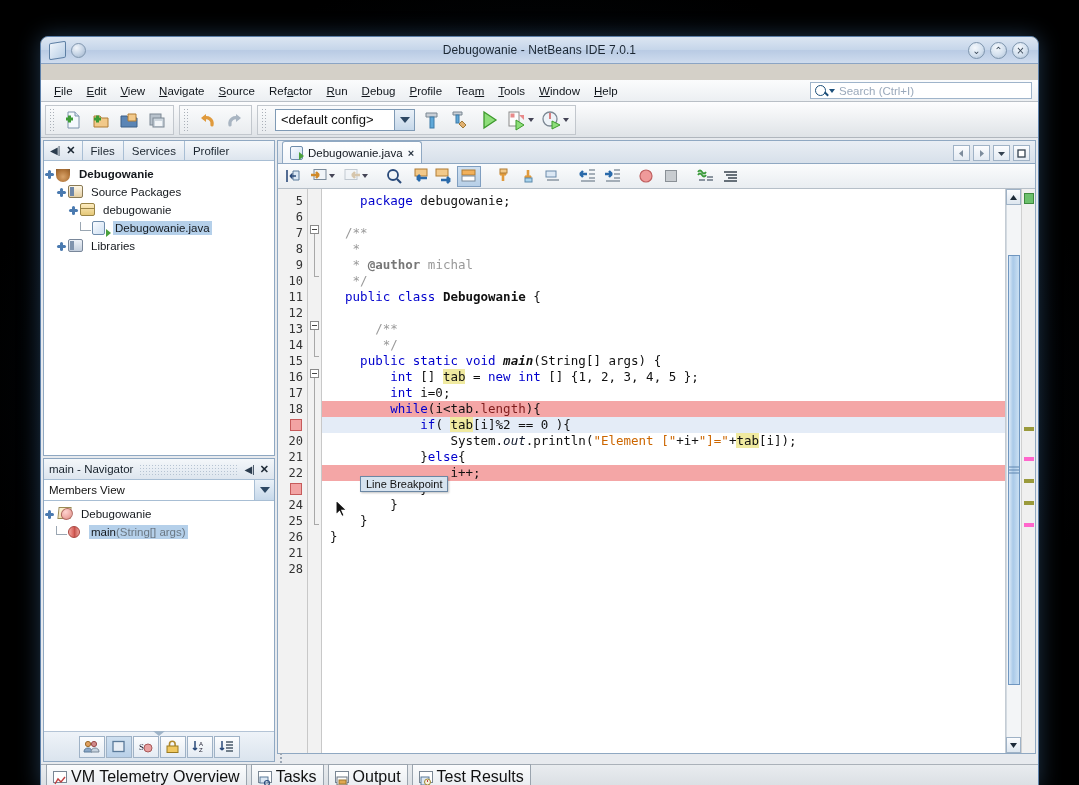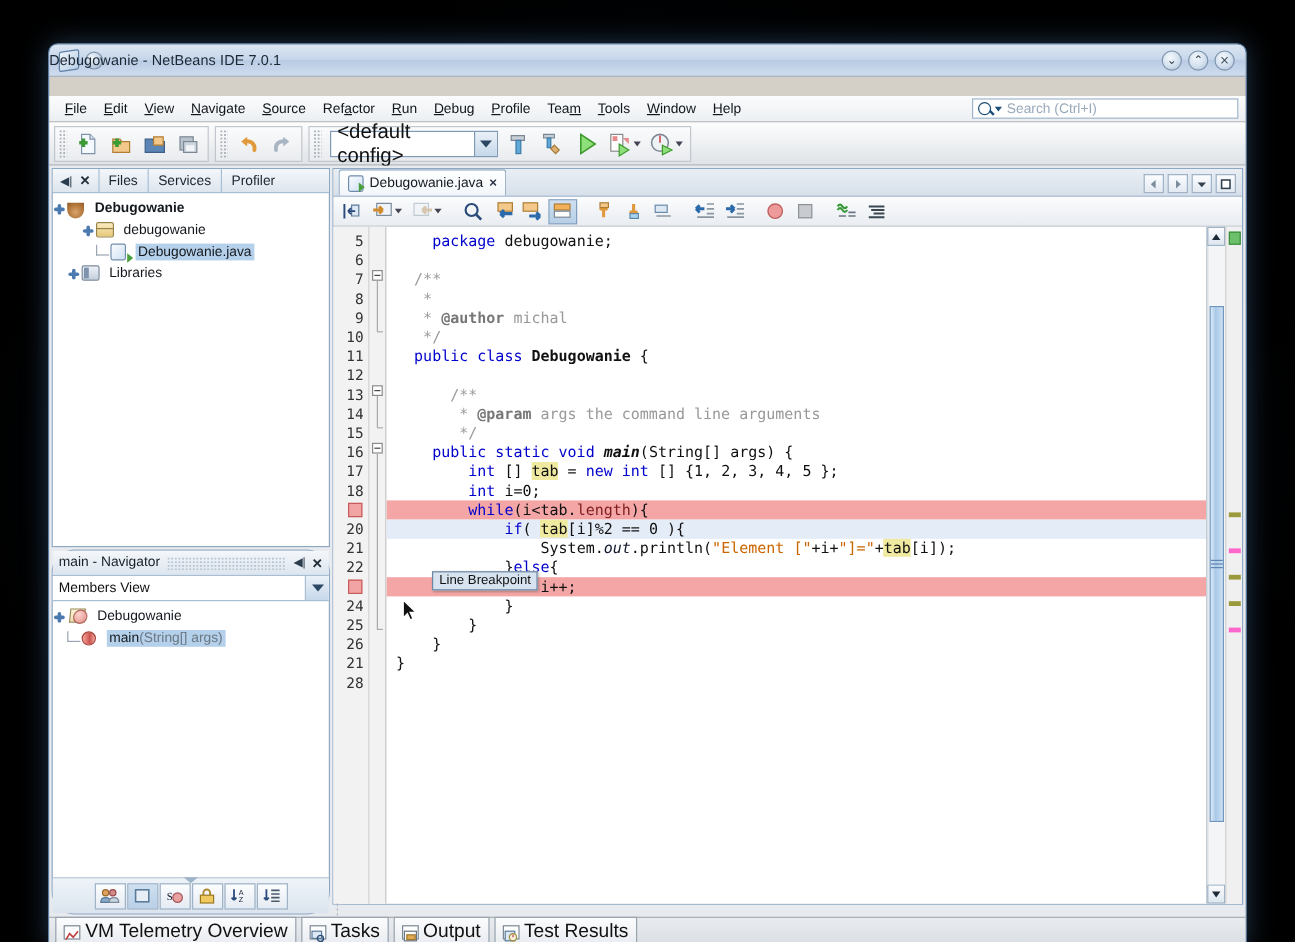--- a/index.html
+++ b/index.html
@@ -43,21 +43,21 @@
     border: 1px solid #5d7fa4;
     transform: skewY(-8deg);
     border-radius: 2px;
   }
   .orb {
     width: 15px; height: 15px; border-radius: 50%;
     background: radial-gradient(circle at 35% 30%, #f2f6fb 0%, #c3d2e4 55%, #9cb0c8 100%);
     border: 1px solid #8096ae;
   }
   .title-text {
-    position: absolute; left: 0; right: 0; 
+    position: absolute; left: 0; right: 0; text-align: center;
     font-size: 12px; color: #1b2733; letter-spacing: .1px;
     pointer-events: none;
   }
   .tb-btns { margin-left: auto; display: flex; gap: 5px; padding-right: 9px; }
   .tb-btn {
     width: 17px; height: 17px; border-radius: 50%;
     background: radial-gradient(circle at 40% 32%, #f4f8fc 0%, #d3e0ee 55%, #a9bcd2 100%);
     border: 1px solid #7e95ad;
     color: #3b4a5a; font-size: 10px; line-height: 15px; text-align: center;
     font-family: "DejaVu Sans", sans-serif;
@@ -116,21 +116,21 @@
     position: relative;
   }
   .caret-sm {
     width:0;height:0;border-left:3px solid transparent;border-right:3px solid transparent;
     border-top:4px solid #445; margin-left:-3px; margin-right:4px;
   }
   .cfg-combo {
     display: flex; align-items: center; height: 22px; width: 140px;
     border: 1px solid #7f9ab5; background: #fff; margin: 0 4px;
   }
-  .cfg-combo span { font-size: 17px; color: #111; padding-left: 5px; }
+  .cfg-combo span { font-size: 13px; color: #111; padding-left: 5px; }
   .cfg-btn {
     margin-left: auto; width: 20px; height: 20px;
     background: linear-gradient(to bottom,#eaf1f8,#c6d8ea);
     border-left: 1px solid #7f9ab5;
     display:flex;align-items:center;justify-content:center;
   }
   .caret-dn { width:0;height:0;border-left:5px solid transparent;border-right:5px solid transparent;border-top:6px solid #2c4763; }
 
   
   .body { flex: 1; display: flex; background: #e7eaee; min-height: 0; }
@@ -478,20 +478,28 @@
         <div class="tree">
 
           <div class="trow">
             <div class="thandle exp"></div>
             <div class="ticon">
                   <div class="ic-coffee"></div>
                 </div>
             <div class="tlabel bold">Debugowanie</div>
           </div>
 
+          <div class="trow">
+            <div class="tline"></div>
+            <div class="thandle exp"></div>
+            <div class="ticon">
+                  <div class="ic-pkgs"></div>
+                </div>
+            <div class="tlabel">Source Packages</div>
+          </div>
 
           <div class="trow">
             <div class="tline"></div>
                 <div class="tline"></div>
             <div class="thandle exp"></div>
             <div class="ticon">
                   <div class="ic-pkg"></div>
                 </div>
             <div class="tlabel">debugowanie</div>
           </div>
@@ -512,21 +520,21 @@
             <div class="thandle exp"></div>
             <div class="ticon">
                   <div class="ic-libs"></div>
                 </div>
             <div class="tlabel">Libraries</div>
           </div>
 
         </div>
       </div>
 
-      <div class="panel" style="flex:1;border-radius:19px;">
+      <div class="panel" style="flex:1;">
         <div class="nav-head">
           <span>main - Navigator</span>
           <div class="nav-dots"></div>
           <span class="icn-min">◀|</span>
           <span class="icn-x" style="margin-left:5px;">✕</span>
         </div>
         <div class="nav-combo">
           <span>Members View</span>
           <div class="cfg-btn" style="margin-left:auto;">
             <div class="caret-dn"></div>
@@ -778,21 +786,20 @@
             <div id="code-lines">
                   <div class="cl"><span>    </span><span class="kw">package </span><span>debugowanie;</span></div>
                   <div class="cl"><span></span></div>
                   <div class="cl"><span>  </span><span class="cm">/**</span></div>
                   <div class="cl"><span>  </span><span class="cm"> *</span></div>
                   <div class="cl"><span>  </span><span class="cm"> * </span><span class="cmb">@author</span><span class="cm"> michal</span></div>
                   <div class="cl"><span>  </span><span class="cm"> */</span></div>
                   <div class="cl"><span>  </span><span class="kw">public class </span><span class="clsname">Debugowanie</span><span> {</span></div>
                   <div class="cl"><span></span></div>
                   <div class="cl"><span>      </span><span class="cm">/**</span></div>
-                  <div class="cl"><span>      </span><span class="cm"> * </span><span class="cmb">@param</span><span class="cm"> args the command line arguments</span></div>
                   <div class="cl"><span>      </span><span class="cm"> */</span></div>
                   <div class="cl"><span>    </span><span class="kw">public static void </span><span class="mname">main</span><span>(String[] args) {</span></div>
                   <div class="cl"><span>        </span><span class="kw">int</span><span> [] </span><span class="hl">tab</span><span> = </span><span class="kw">new int</span><span> [] {1, 2, 3, 4, 5 };</span></div>
                   <div class="cl"><span>        </span><span class="kw">int</span><span> i=0;</span></div>
                   <div class="cl bp"><span>        </span><span class="kw">while</span><span>(i&lt;tab.</span><span class="fld">length</span><span>){</span></div>
                   <div class="cl cur"><span>            </span><span class="kw">if</span><span>( </span><span class="hl">tab</span><span>[i]%2 == 0 ){</span></div>
                   <div class="cl"><span>                </span><span>System.</span><span class="stat">out</span><span>.println(</span><span class="str">"Element ["</span><span>+i+</span><span class="str">"]="</span><span>+</span><span class="hl">tab</span><span>[i]);</span></div>
                   <div class="cl"><span>            </span><span>}</span><span class="kw">else</span><span>{</span></div>
                   <div class="cl bp"><span>                </span><span>i++;</span></div>
                   <div class="cl"><span>            </span><span>}</span></div>

